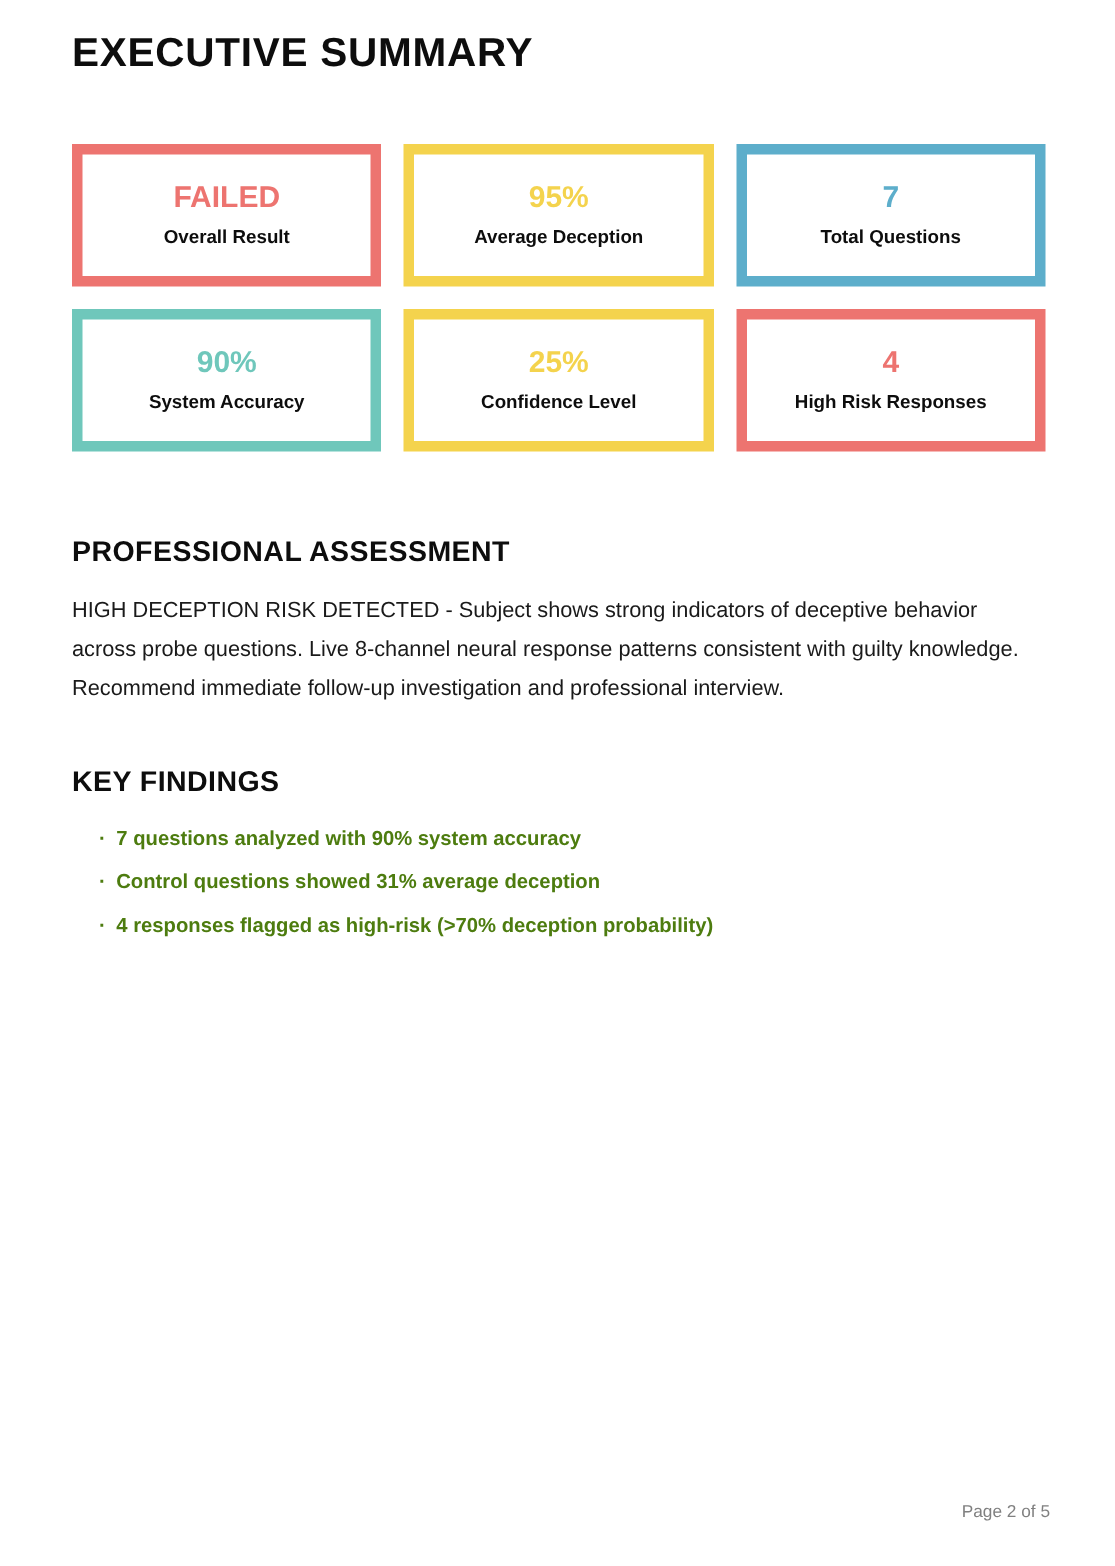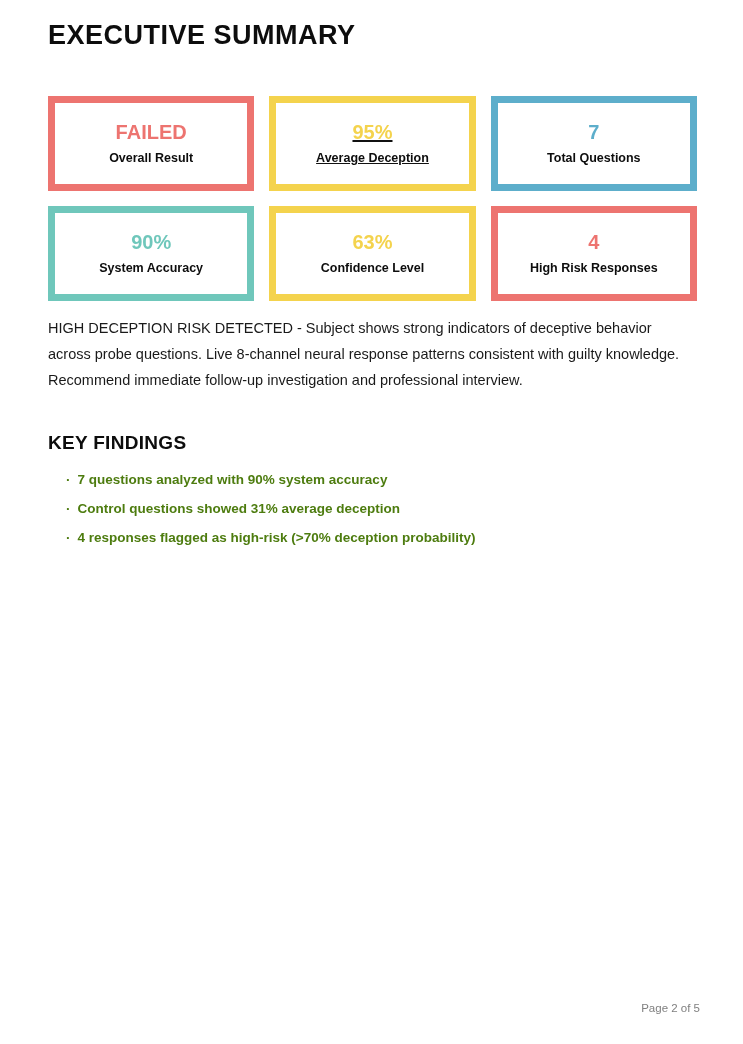--- a/index.html
+++ b/index.html
@@ -108,46 +108,47 @@
   <div class="content">
 
     <h1 class="doc-title">EXECUTIVE SUMMARY</h1>
 
     <div class="cards-grid">
   <div class="stat-card" style="border-color: rgb(237, 116, 112);">
     <div class="stat-value" style="color: rgb(237, 116, 112);">FAILED</div>
     <div class="stat-label">Overall Result</div>
   </div>
 
-  <div class="stat-card" style="border-color: rgb(244, 211, 77); text-decoration: underline;">
+  <div class="stat-card" style="border-color: rgb(244, 211, 77);">
     <div class="stat-value" style="color: rgb(244, 211, 77);">95%</div>
     <div class="stat-label">Average Deception</div>
   </div>
 
   <div class="stat-card" style="border-color: rgb(93, 174, 203);">
     <div class="stat-value" style="color: rgb(93, 174, 203);">7</div>
     <div class="stat-label">Total Questions</div>
   </div>
 
   <div class="stat-card" style="border-color: rgb(111, 199, 187);">
     <div class="stat-value" style="color: rgb(111, 199, 187);">90%</div>
     <div class="stat-label">System Accuracy</div>
   </div>
 
   <div class="stat-card" style="border-color: rgb(244, 211, 77);">
-    <div class="stat-value" style="color: rgb(244, 211, 77);">63%</div>
+    <div class="stat-value" style="color: rgb(244, 211, 77);">25%</div>
     <div class="stat-label">Confidence Level</div>
   </div>
 
   <div class="stat-card" style="border-color: rgb(237, 116, 112);">
     <div class="stat-value" style="color: rgb(237, 116, 112);">4</div>
     <div class="stat-label">High Risk Responses</div>
   </div>
 </div>
 
+    <h2 class="section-heading assessment-heading">PROFESSIONAL ASSESSMENT</h2>
 
     <p class="assessment-body">HIGH DECEPTION RISK DETECTED - Subject shows strong indicators of deceptive behavior across probe questions. Live 8-channel neural response patterns consistent with guilty knowledge. Recommend immediate follow-up investigation and professional interview.</p>
 
     <h2 class="section-heading findings-heading">KEY FINDINGS</h2>
 
     <ul class="findings-list">
   <li>
     <span class="bullet-dot">·</span><span>7 questions analyzed with 90% system accuracy</span>
   </li>
 

